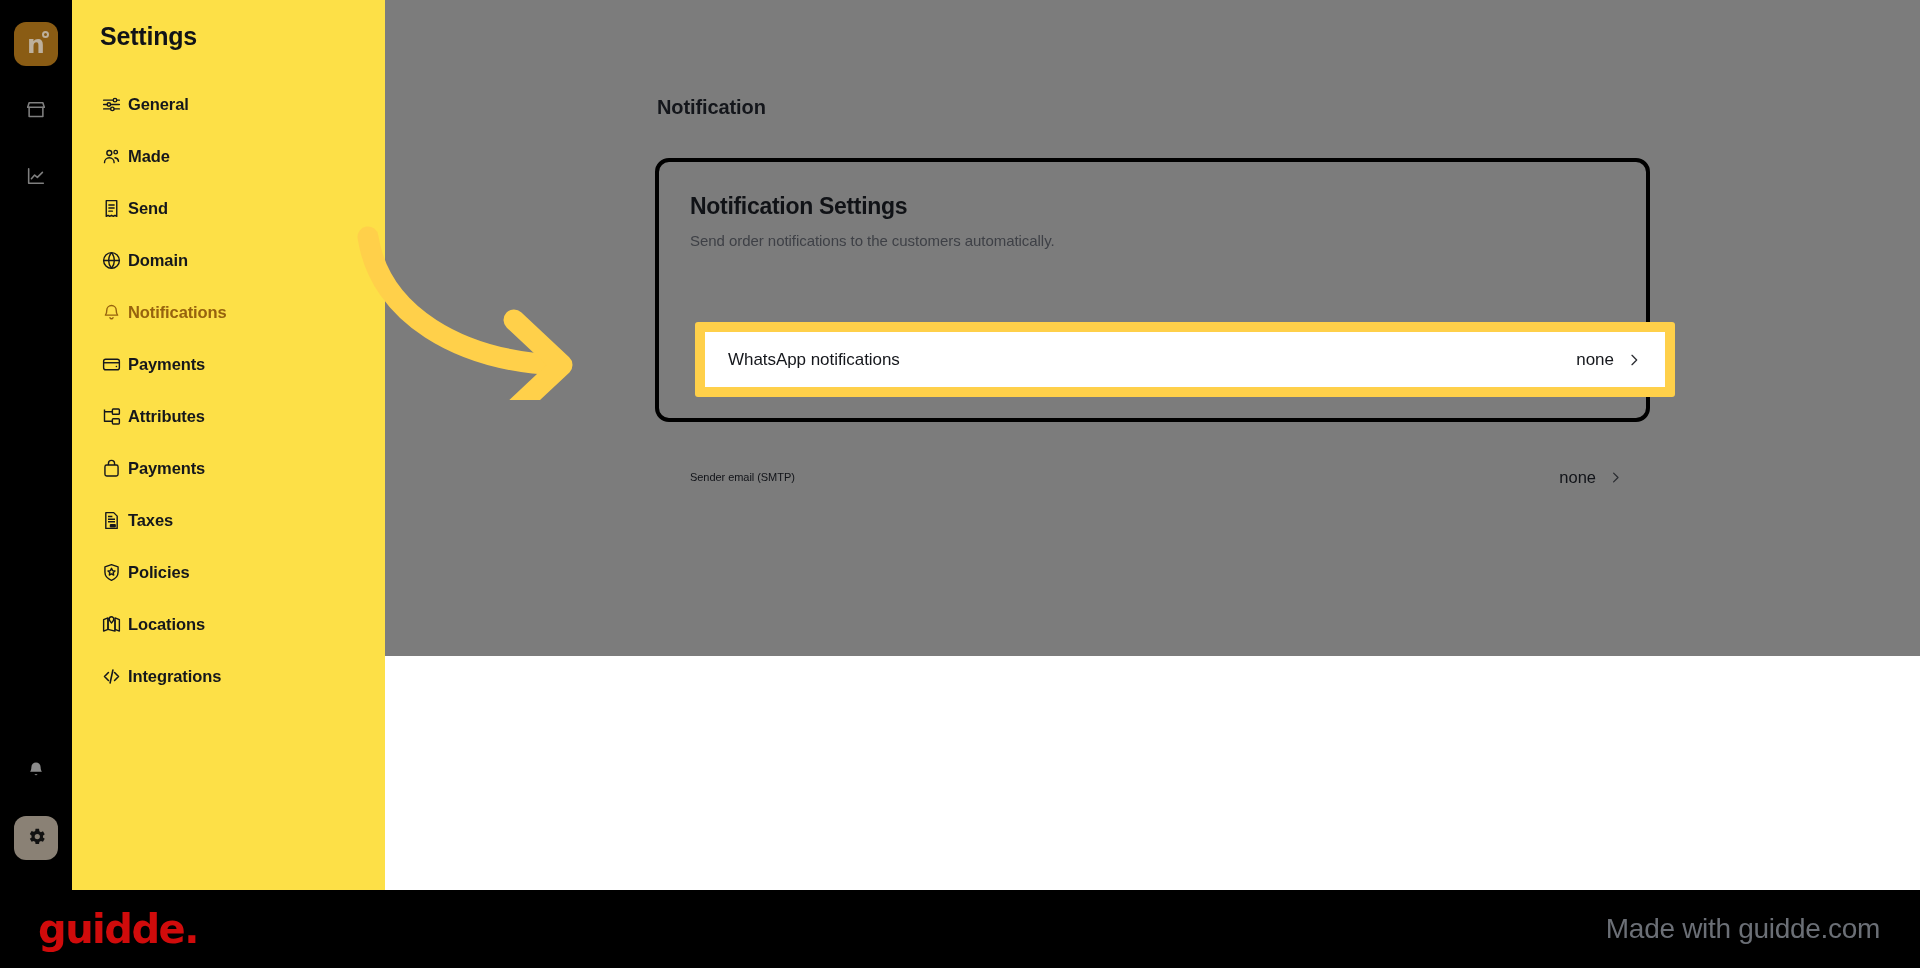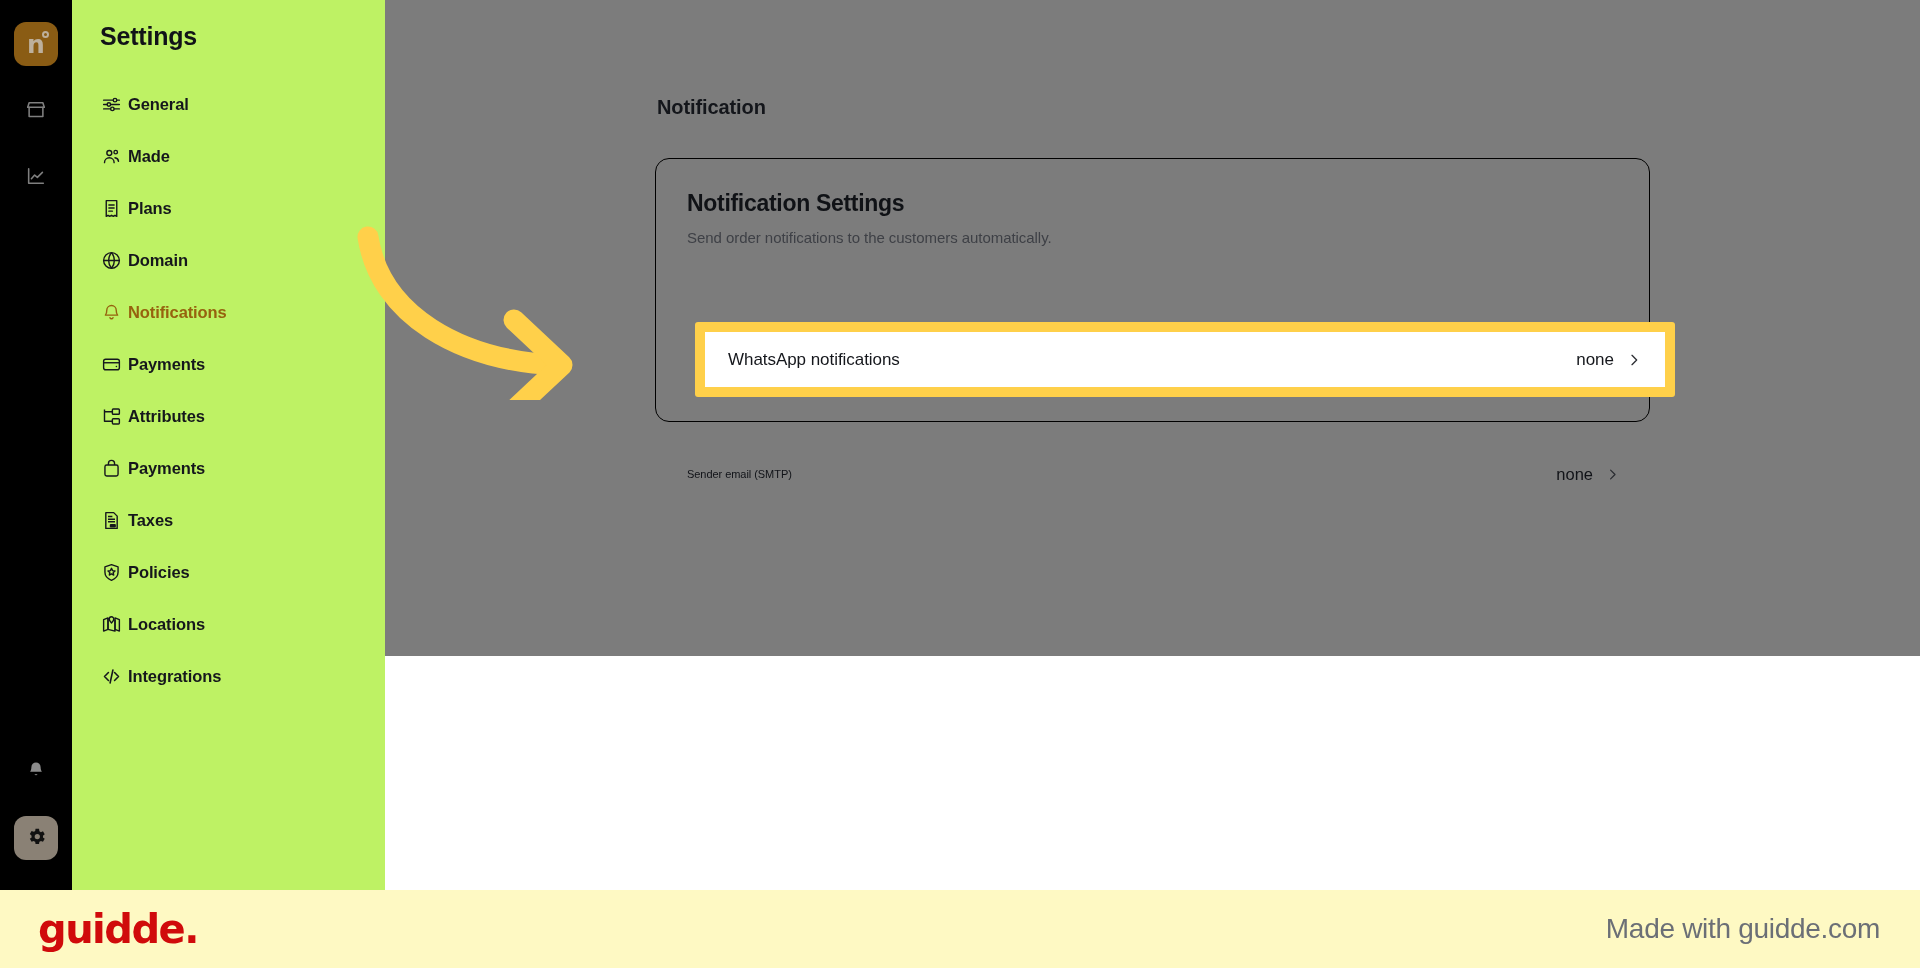--- a/index.html
+++ b/index.html
@@ -91,21 +91,21 @@
     color: #111111;
     margin-bottom: 30px;
   }
 
   
   .settings-panel {
     position: absolute;
     left: 72px; top: 0;
     width: 313px;
     height: 890px;
-    background: #bef264;
+    background: #fde047;
   }
   .panel-title {
     position: absolute;
     left: 28px; top: 22px;
     font-size: 25px;
     font-weight: 700;
     color: #111318;
     letter-spacing: -0.2px;
   }
   .nav-list {
@@ -151,21 +151,21 @@
     font-size: 20px;
     font-weight: 700;
     color: #14161b;
     letter-spacing: -0.1px;
   }
   .card {
     position: absolute;
     left: 270px; top: 158px;
     width: 995px;
     height: 264px;
-    border: 1px solid #000000;
+    border: 4px solid #000000;
     border-radius: 14px;
     background: transparent;
   }
   .card-title {
     position: absolute;
     left: 31px; top: 31px;
     font-size: 23px;
     font-weight: 700;
     color: #101216;
     letter-spacing: -0.3px;
@@ -246,21 +246,21 @@
     z-index: 25;
     pointer-events: none;
   }
 
   
   .footer {
     position: absolute;
     left: 0; top: 890px;
     width: 1920px;
     height: 78px;
-    background: #fef9c3;
+    background: #000000;
     display: flex;
     align-items: center;
     justify-content: space-between;
     padding: 0 40px 0 38px;
   }
   .brand {
     font-family: "DejaVu Sans", sans-serif;
     font-size: 40px;
     font-weight: 700;
     color: #d00b0b;
@@ -357,21 +357,21 @@
           <span class="nav-label">Made</span>
         </div>
 
         <div class="nav-item">
           <span class="nav-ic">
             <svg width="21" height="21" viewBox="0 0 24 24" fill="none" stroke="currentColor" stroke-width="1.6" stroke-linecap="round" stroke-linejoin="round">
               <path d="M6 3h12v18l-2-1.3-2 1.3-2-1.3-2 1.3-2-1.3L6 21z"></path>
               <path d="M9 8h6M9 11.5h6M9 15h4"></path>
             </svg>
           </span>
-          <span class="nav-label">Plans</span>
+          <span class="nav-label">Send</span>
         </div>
 
         <div class="nav-item">
           <span class="nav-ic">
             <svg width="21" height="21" viewBox="0 0 24 24" fill="none" stroke="currentColor" stroke-width="1.6">
               <circle cx="12" cy="12" r="9"></circle>
               <path d="M3 12h18M12 3a14 14 0 0 1 0 18M12 3a14 14 0 0 0 0 18"></path>
             </svg>
           </span>
           <span class="nav-label">Domain</span>

